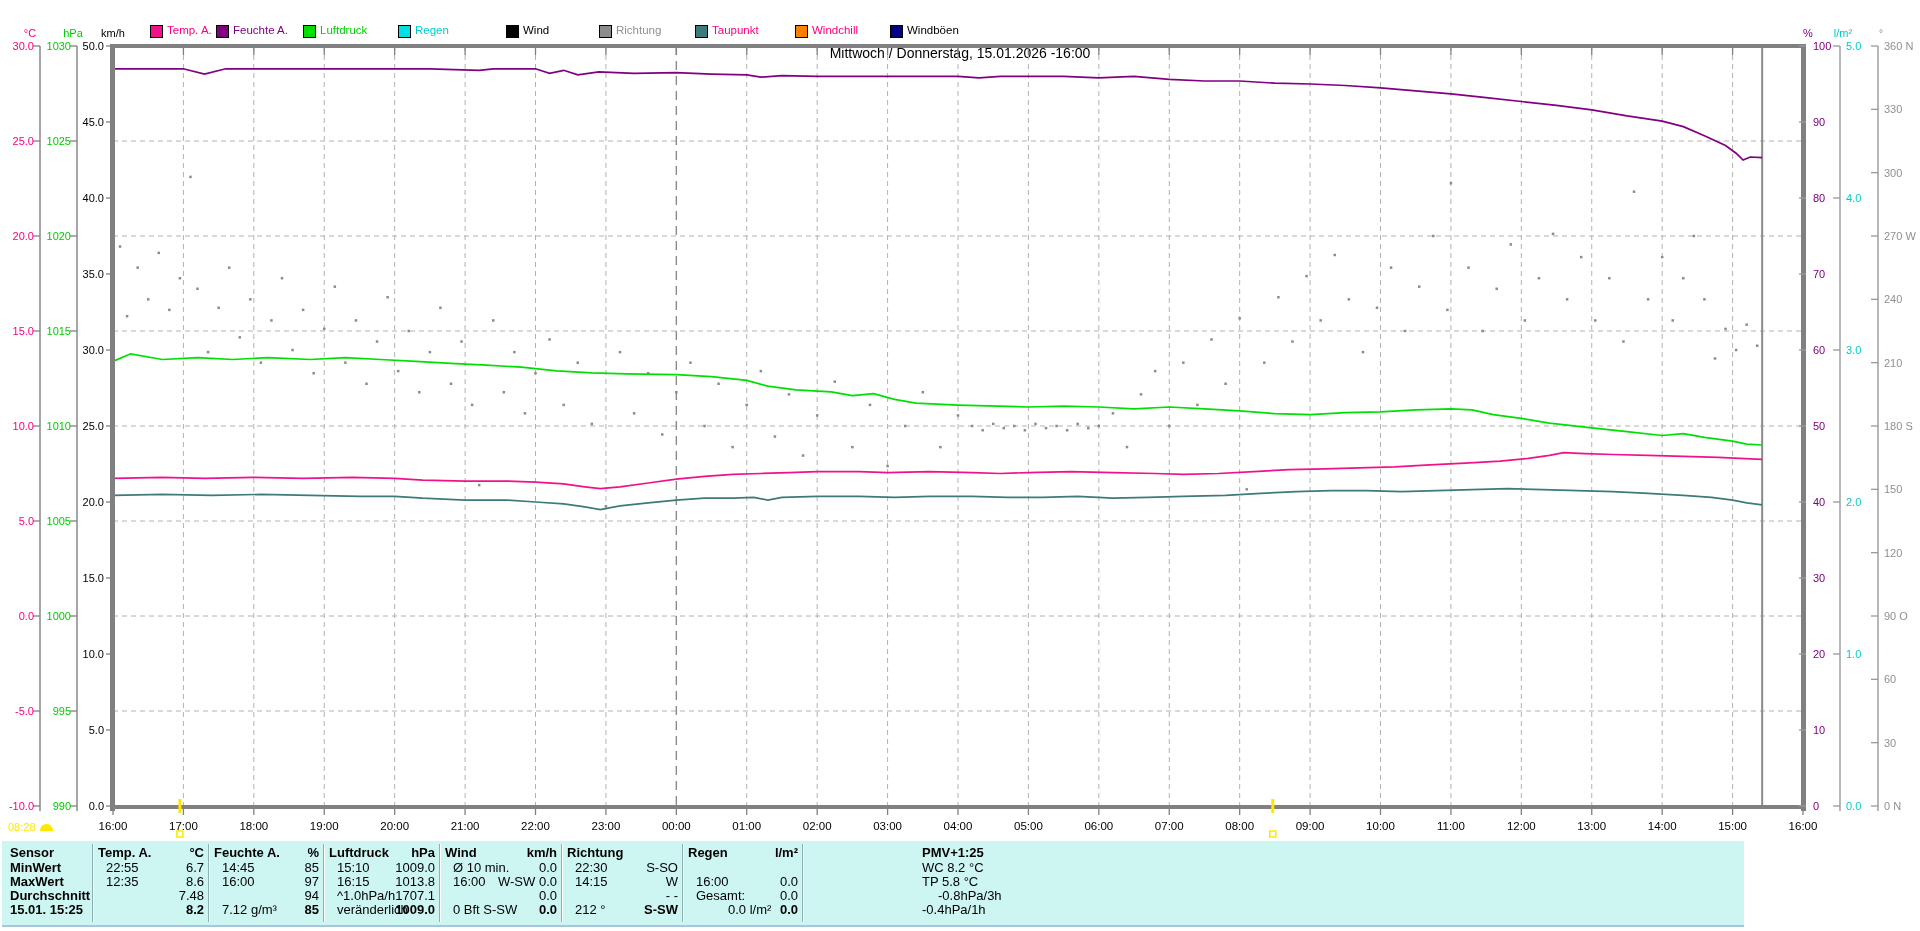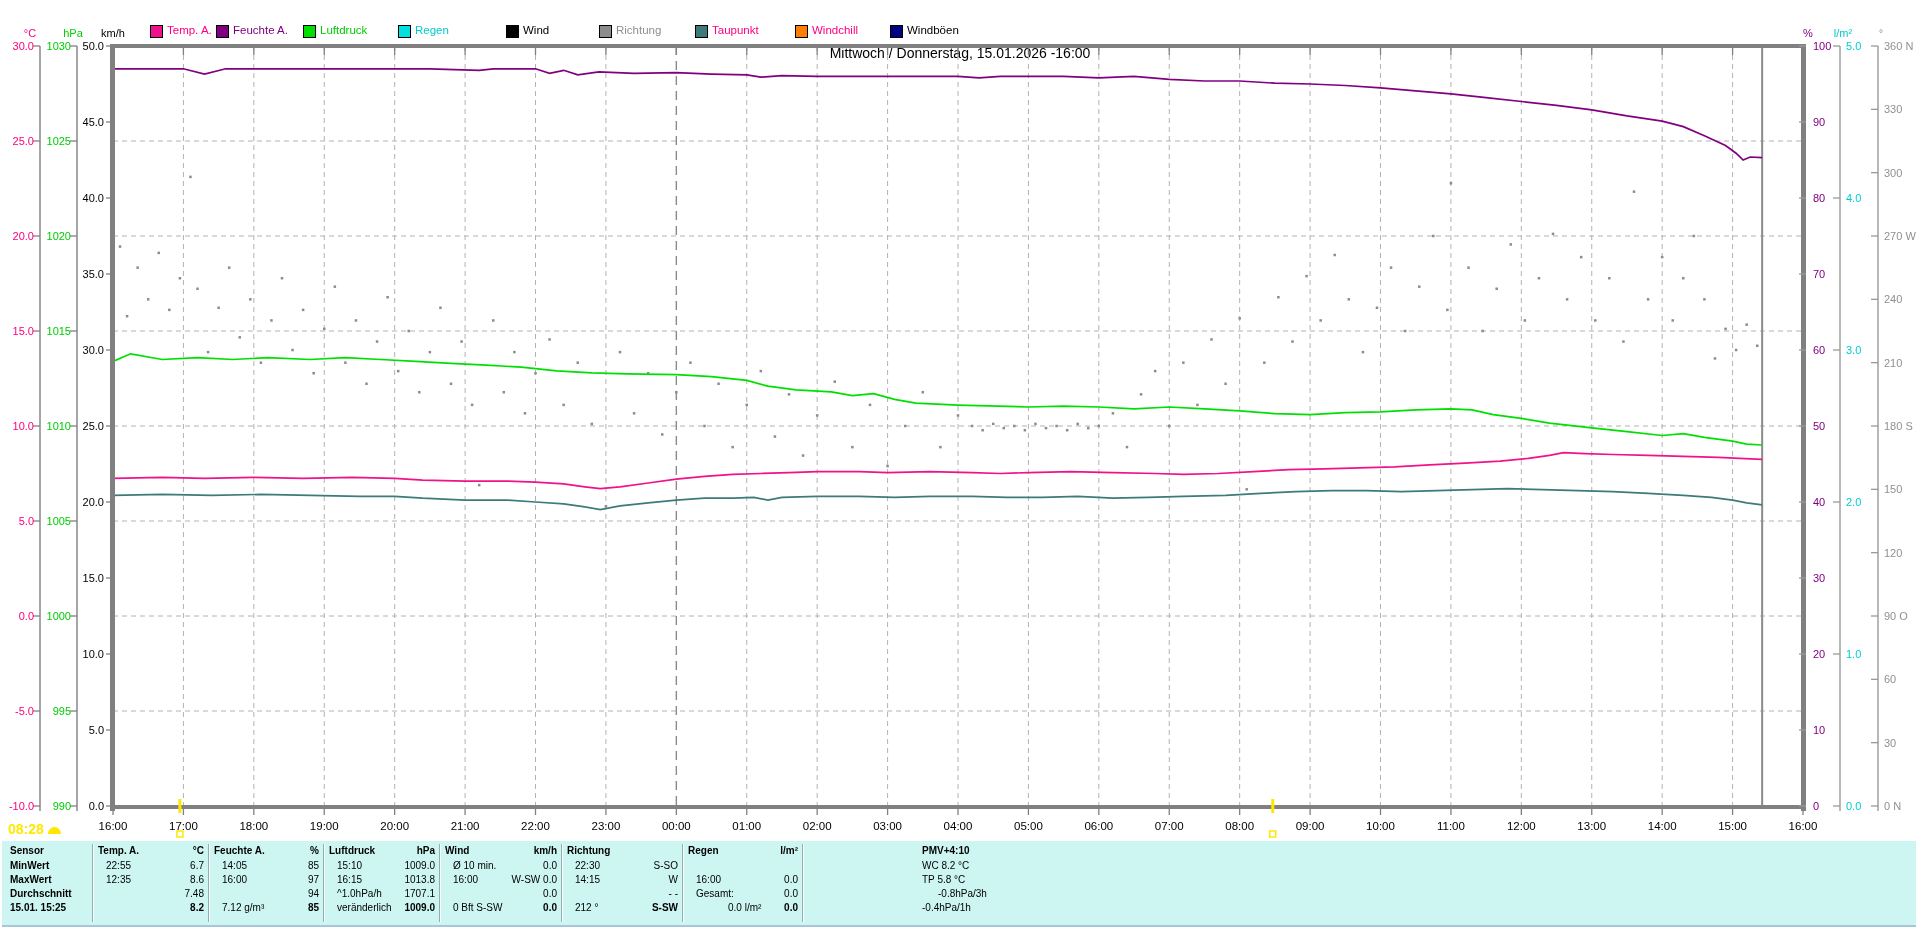--- a/index.html
+++ b/index.html
@@ -4,26 +4,26 @@
 <style>
   html,body{margin:0;padding:0;background:#fff;}
   .screen{position:relative;width:1920px;height:931px;background:#fff;overflow:hidden;
           font-family:"Liberation Sans", sans-serif;}
   .title{position:absolute;top:5px;left:0;width:1920px;text-align:center;
          font-size:14px;color:#000;margin-top:40px;}
   .legend-item{position:absolute;top:24px;height:14px;white-space:nowrap;}
   .legend-swatch{position:absolute;top:1px;left:0;width:11px;height:11px;border:1px solid #000;}
   .legend-label{position:absolute;left:17px;top:0;font-size:11.5px;}
   #chart{position:absolute;top:0;left:0;}
-  #sun-label{position:absolute;left:8px;top:821px;font-size:14px;color:#ffe800;
-             font-weight:bold;white-space:nowrap;}
+  #sun-label{position:absolute;left:8px;top:821px;font-size:11px;color:#ffe800;
+             font-weight:normal;white-space:nowrap;}
   .sun-icon{display:inline-block;width:13px;height:7px;background:#ffe800;
             border-radius:7px 7px 0 0;margin-left:4px;}
-  #stats-table{position:absolute;left:2px;top:841px;width:1914px;height:84px;
-               background:#cdf6f2;border-bottom:2px solid #a8c6da;font-size:10px;color:#000;}
+  #stats-table{position:absolute;left:2px;top:841px;width:1742px;height:84px;
+               background:#cdf6f2;border-bottom:2px solid #a8c6da;font-size:13px;color:#000;}
   .tcell{position:absolute;white-space:nowrap;}
   .tbold{font-weight:bold;}
   .tsep{position:absolute;top:3px;bottom:3px;width:1px;background:#8fb0b0;
         border-right:1px solid #ffffff;}
   .tright{text-align:right;}
 </style>
 </head>
 <body>
 
 <div class="screen">
@@ -466,21 +466,21 @@
       <div class="tcell tbold" style="top: 4px; left: 96px;">Temp. A.</div>
       <div class="tcell tbold tright" style="top: 4px; left: 82px; width: 120px;">°C</div>
       <div class="tcell" style="top: 19px; left: 104px;">22:55</div>
       <div class="tcell tright" style="top: 19px; left: 82px; width: 120px;">6.7</div>
       <div class="tcell" style="top: 33px; left: 104px;">12:35</div>
       <div class="tcell tright" style="top: 33px; left: 82px; width: 120px;">8.6</div>
       <div class="tcell tright" style="top: 47px; left: 82px; width: 120px;">7.48</div>
       <div class="tcell tbold tright" style="top: 61px; left: 82px; width: 120px;">8.2</div>
       <div class="tcell tbold" style="top: 4px; left: 212px;">Feuchte A.</div>
       <div class="tcell tbold tright" style="top: 4px; left: 197px; width: 120px;">%</div>
-      <div class="tcell" style="top: 19px; left: 220px;">14:05</div>
+      <div class="tcell" style="top: 19px; left: 220px;">14:45</div>
       <div class="tcell tright" style="top: 19px; left: 197px; width: 120px;">85</div>
       <div class="tcell" style="top: 33px; left: 220px;">16:00</div>
       <div class="tcell tright" style="top: 33px; left: 197px; width: 120px;">97</div>
       <div class="tcell tright" style="top: 47px; left: 197px; width: 120px;">94</div>
       <div class="tcell" style="top: 61px; left: 220px;">7.12 g/m³</div>
       <div class="tcell tbold tright" style="top: 61px; left: 197px; width: 120px;">85</div>
       <div class="tcell tbold" style="top: 4px; left: 327px;">Luftdruck</div>
       <div class="tcell tbold tright" style="top: 4px; left: 313px; width: 120px;">hPa</div>
       <div class="tcell" style="top: 19px; left: 335px;">15:10</div>
       <div class="tcell tright" style="top: 19px; left: 313px; width: 120px;">1009.0</div>
@@ -508,19 +508,19 @@
       <div class="tcell" style="top: 61px; left: 573px;">212 °</div>
       <div class="tcell tbold tright" style="top: 61px; left: 556px; width: 120px;">S-SW</div>
       <div class="tcell tbold" style="top: 4px; left: 686px;">Regen</div>
       <div class="tcell tbold tright" style="top: 4px; left: 676px; width: 120px;">l/m²</div>
       <div class="tcell" style="top: 33px; left: 694px;">16:00</div>
       <div class="tcell tright" style="top: 33px; left: 676px; width: 120px;">0.0</div>
       <div class="tcell" style="top: 47px; left: 694px;">Gesamt:</div>
       <div class="tcell tright" style="top: 47px; left: 676px; width: 120px;">0.0</div>
       <div class="tcell" style="top: 61px; left: 726px;">0.0 l/m²</div>
       <div class="tcell tbold tright" style="top: 61px; left: 676px; width: 120px;">0.0</div>
-      <div class="tcell tbold" style="top: 4px; left: 920px;">PMV+4:10</div>
+      <div class="tcell tbold" style="top: 4px; left: 920px;">PMV+1:25</div>
       <div class="tcell" style="top: 19px; left: 920px;">WC 8.2 °C</div>
       <div class="tcell" style="top: 33px; left: 920px;">TP 5.8 °C</div>
       <div class="tcell" style="top: 47px; left: 920px; margin-left: 16px;">-0.8hPa/3h</div>
       <div class="tcell" style="top: 61px; left: 920px;">-0.4hPa/1h</div>
     </div>
 </div>
 
 </body></html>

